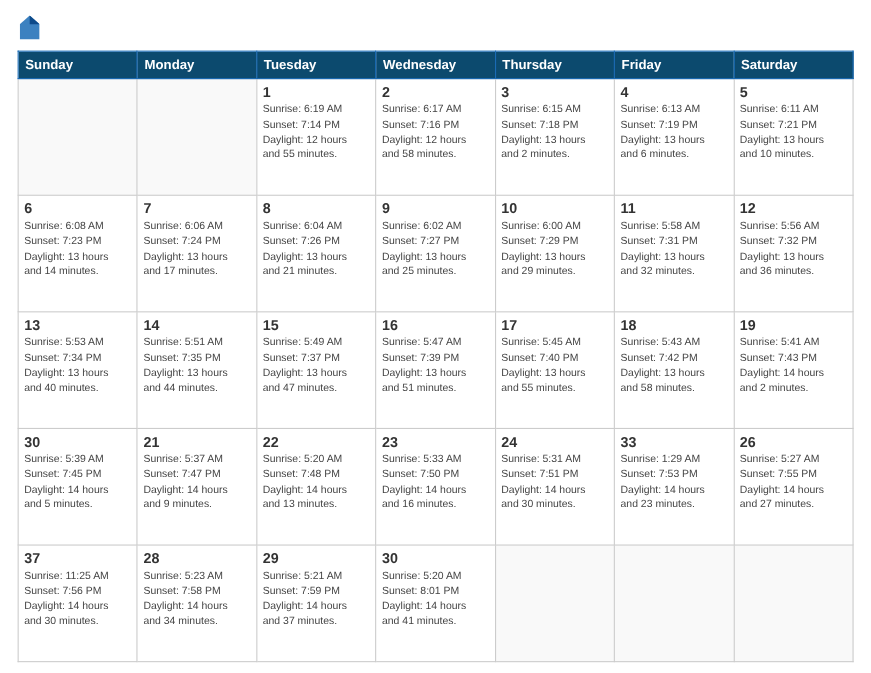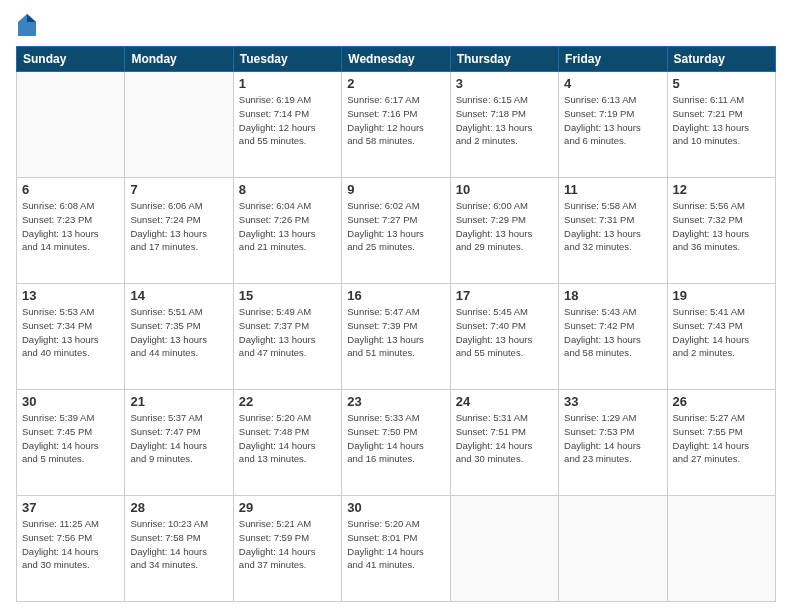--- a/index.html
+++ b/index.html
@@ -330,21 +330,21 @@
         <tr>
           <td>
             <span class="day-num">37</span>
             <div class="day-info">Sunrise: 11:25 AM</div>
             <div class="day-info">Sunset: 7:56 PM</div>
             <div class="day-info">Daylight: 14 hours</div>
             <div class="day-info">and 30 minutes.</div>
           </td>
           <td>
             <span class="day-num">28</span>
-            <div class="day-info">Sunrise: 10:23 AM</div>
+            <div class="day-info">Sunrise: 5:23 AM</div>
             <div class="day-info">Sunset: 7:58 PM</div>
             <div class="day-info">Daylight: 14 hours</div>
             <div class="day-info">and 34 minutes.</div>
           </td>
           <td>
             <span class="day-num">29</span>
             <div class="day-info">Sunrise: 5:21 AM</div>
             <div class="day-info">Sunset: 7:59 PM</div>
             <div class="day-info">Daylight: 14 hours</div>
             <div class="day-info">and 37 minutes.</div>

